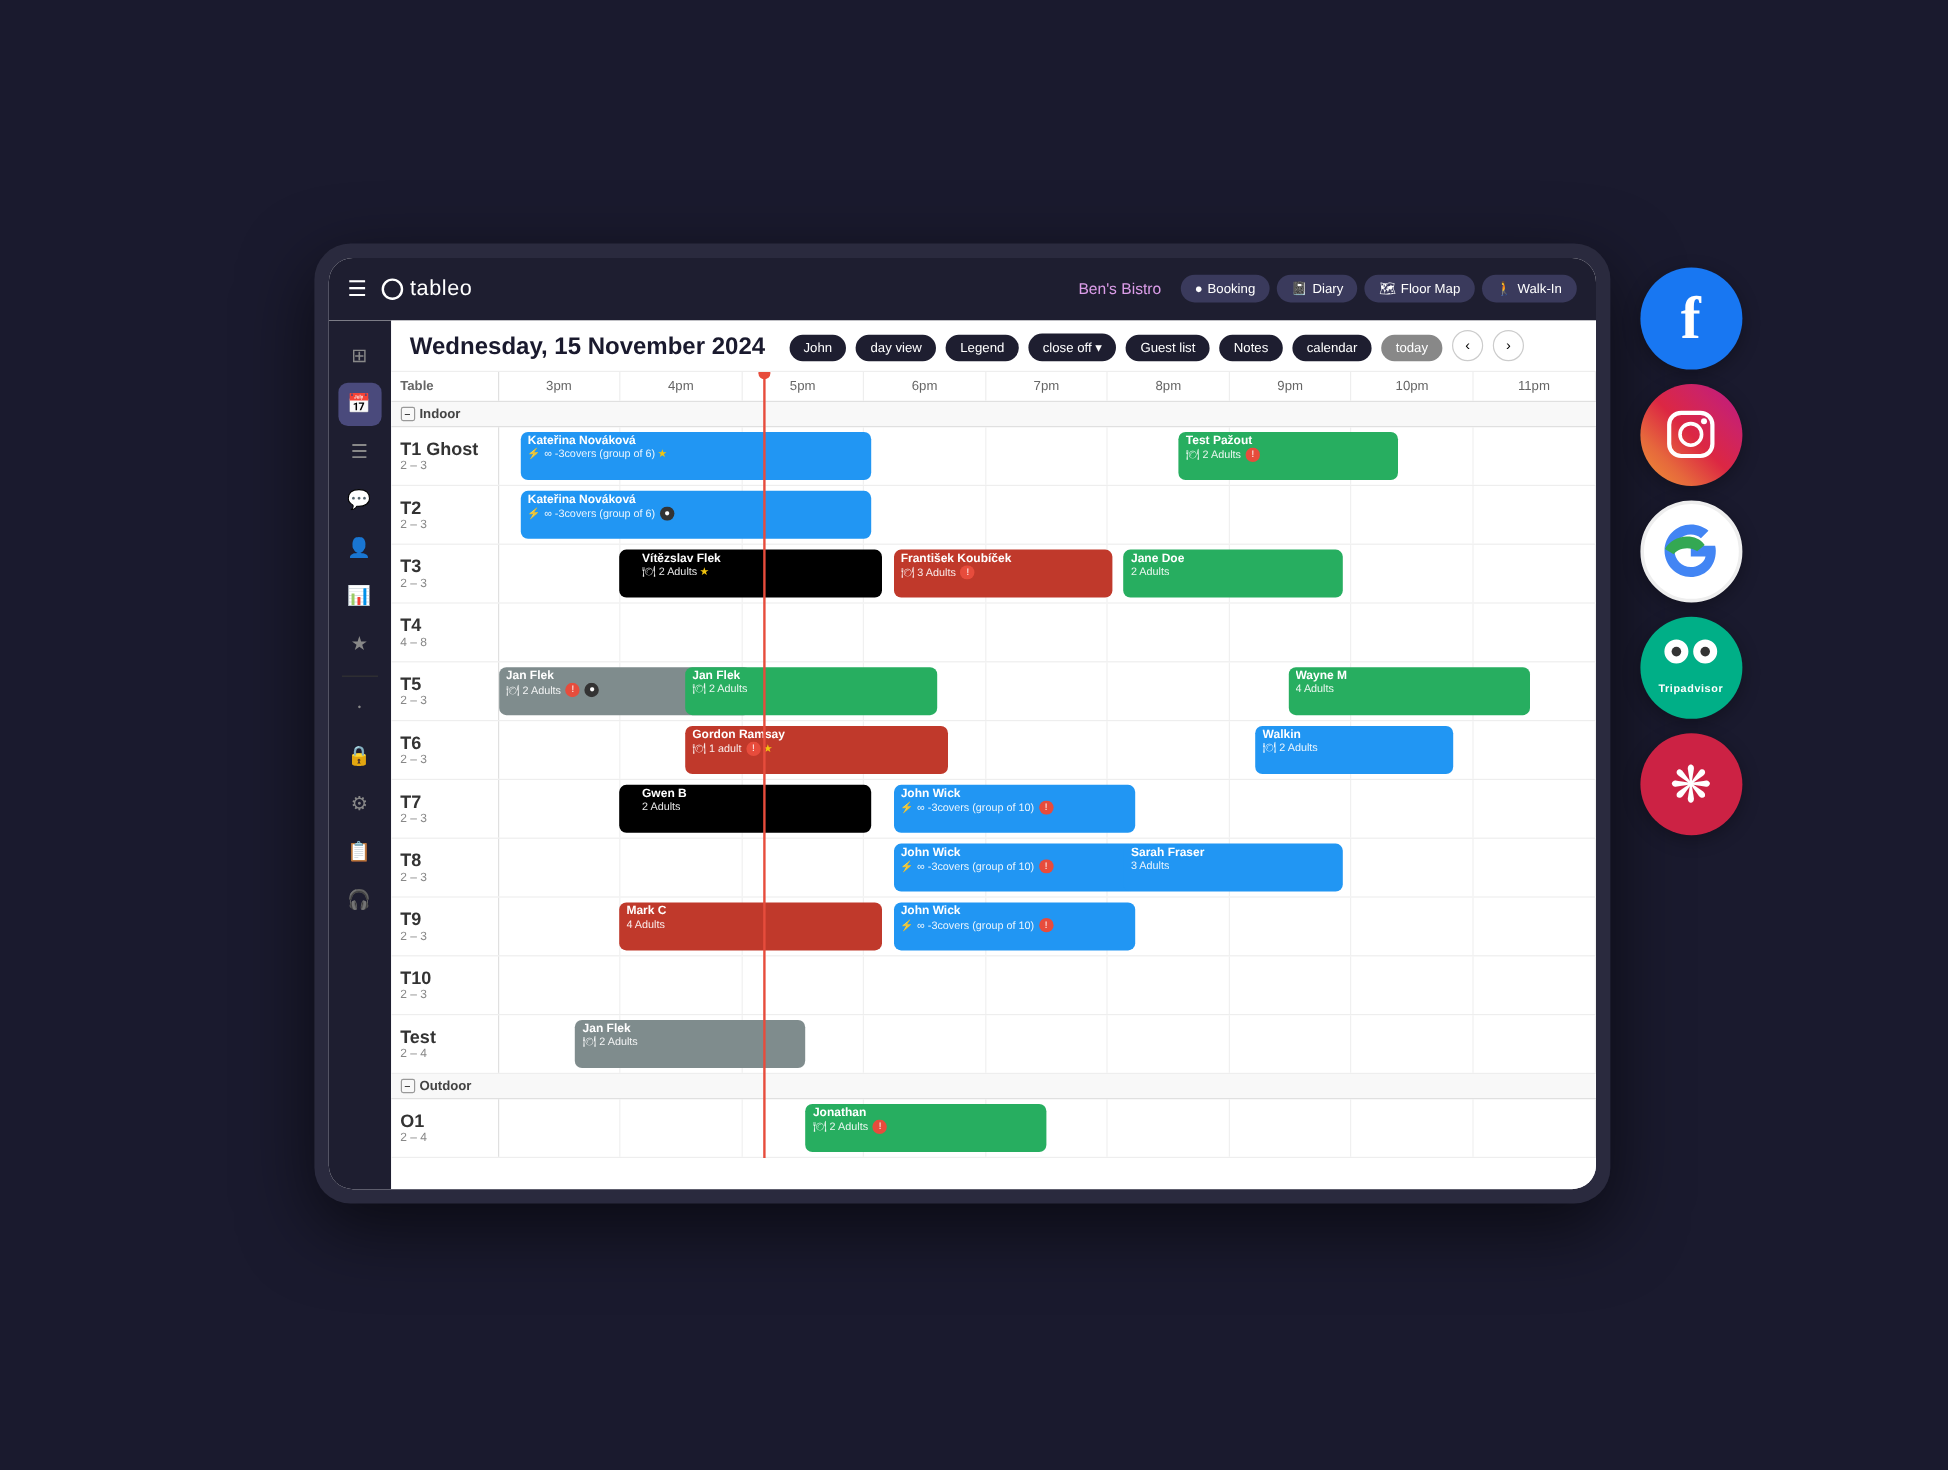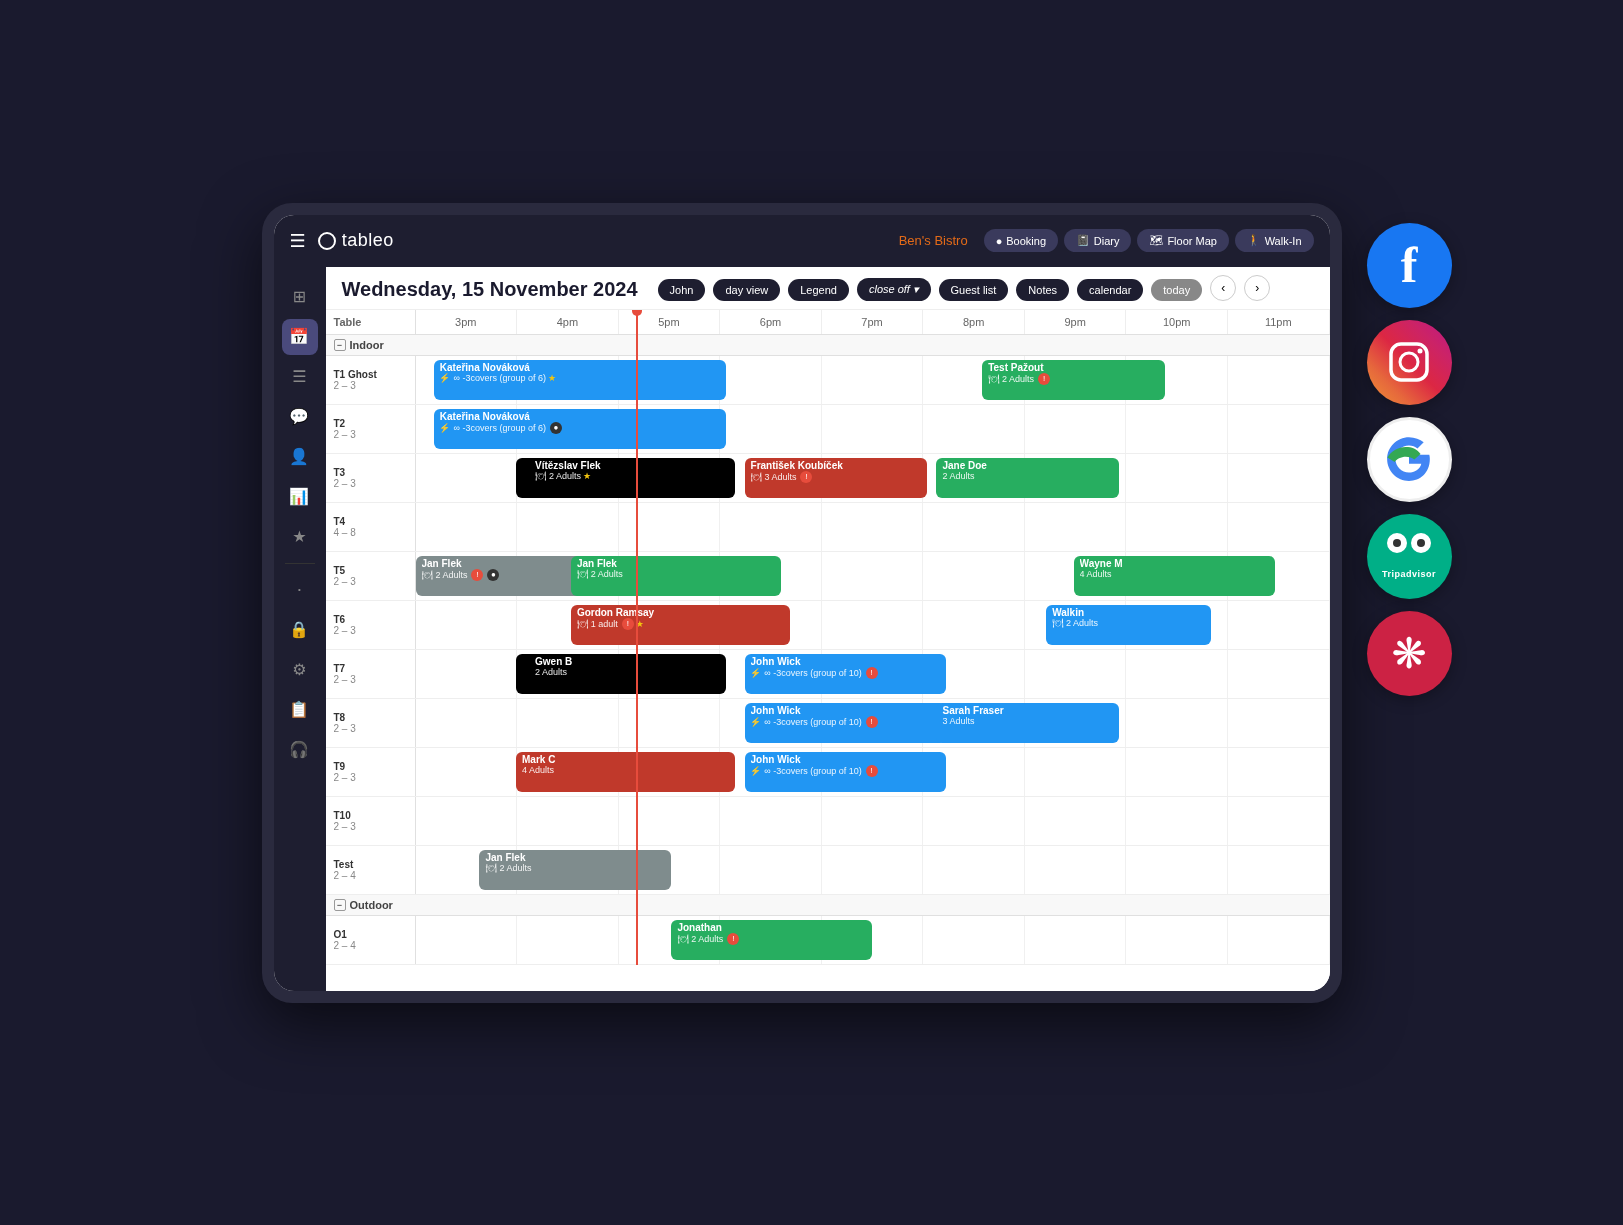--- a/index.html
+++ b/index.html
@@ -71,21 +71,21 @@
     }
 
     .logo-text {
       color: #fff;
       font-size: 18px;
       font-weight: 500;
       letter-spacing: 0.5px;
     }
 
     .restaurant-name {
-      color: #f97316;
+      color: #f0abfc;
       font-size: 13px;
       margin-right: 16px;
       opacity: 0.9;
     }
 
     .nav-buttons {
       display: flex;
       gap: 6px;
     }
 
@@ -185,21 +185,20 @@
     }
 
     .toolbar-btn.active-gray {
       background: #888;
     }
 
     .dropdown-btn {
       display: flex;
       align-items: center;
       gap: 4px;
-      font-style: italic;
     }
 
     .nav-arrow {
       background: #fff;
       border: 1px solid #ccc;
       border-radius: 50%;
       width: 26px;
       height: 26px;
       display: flex;
       align-items: center;
@@ -294,21 +293,21 @@
       width: 90px;
       min-width: 90px;
       padding: 4px 8px;
       border-right: 1px solid #e0e0e0;
       display: flex;
       flex-direction: column;
       justify-content: center;
     }
 
     .table-name {
-      font-size: 10px;
+      font-size: 15px;
       font-weight: 600;
       color: #333;
     }
 
     .table-capacity {
       font-size: 10px;
       color: #888;
     }
 
     .time-cells {

